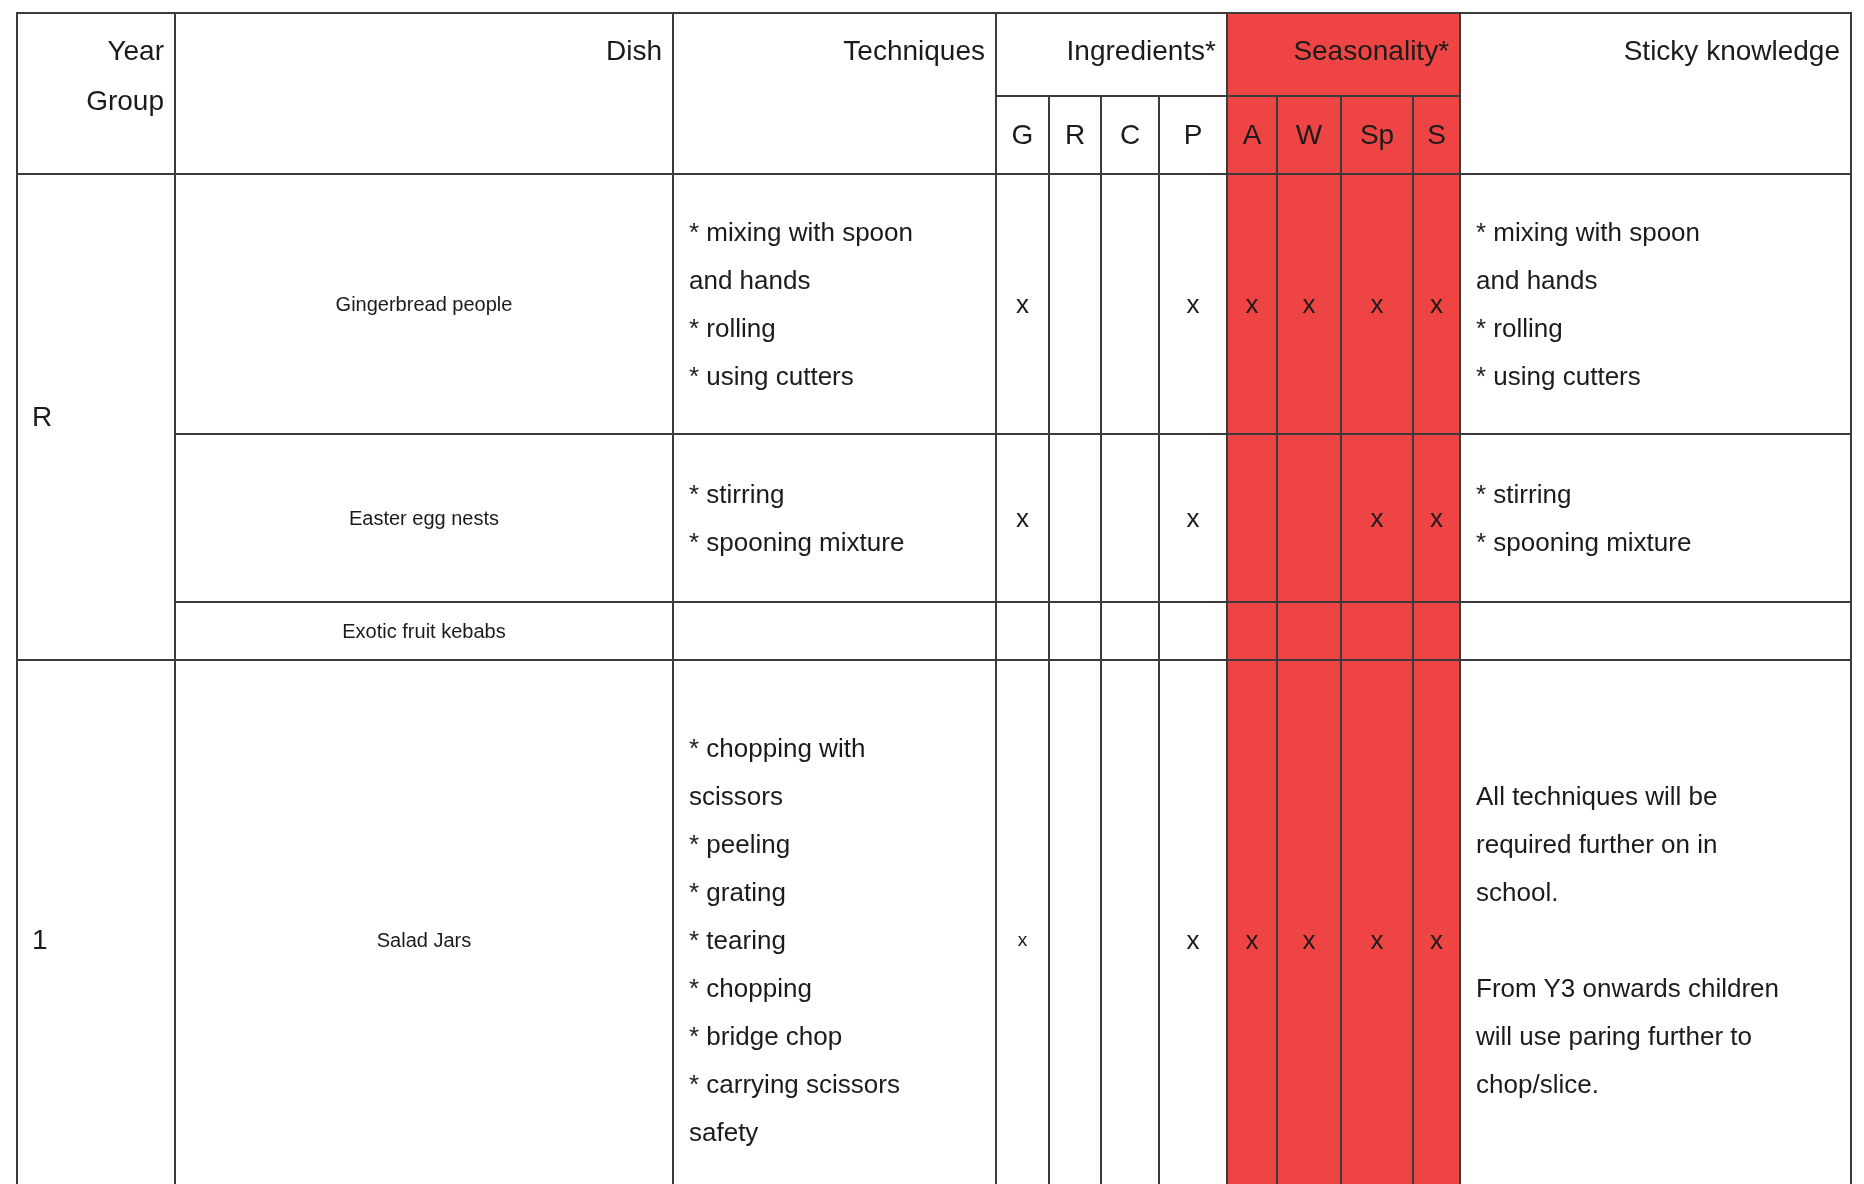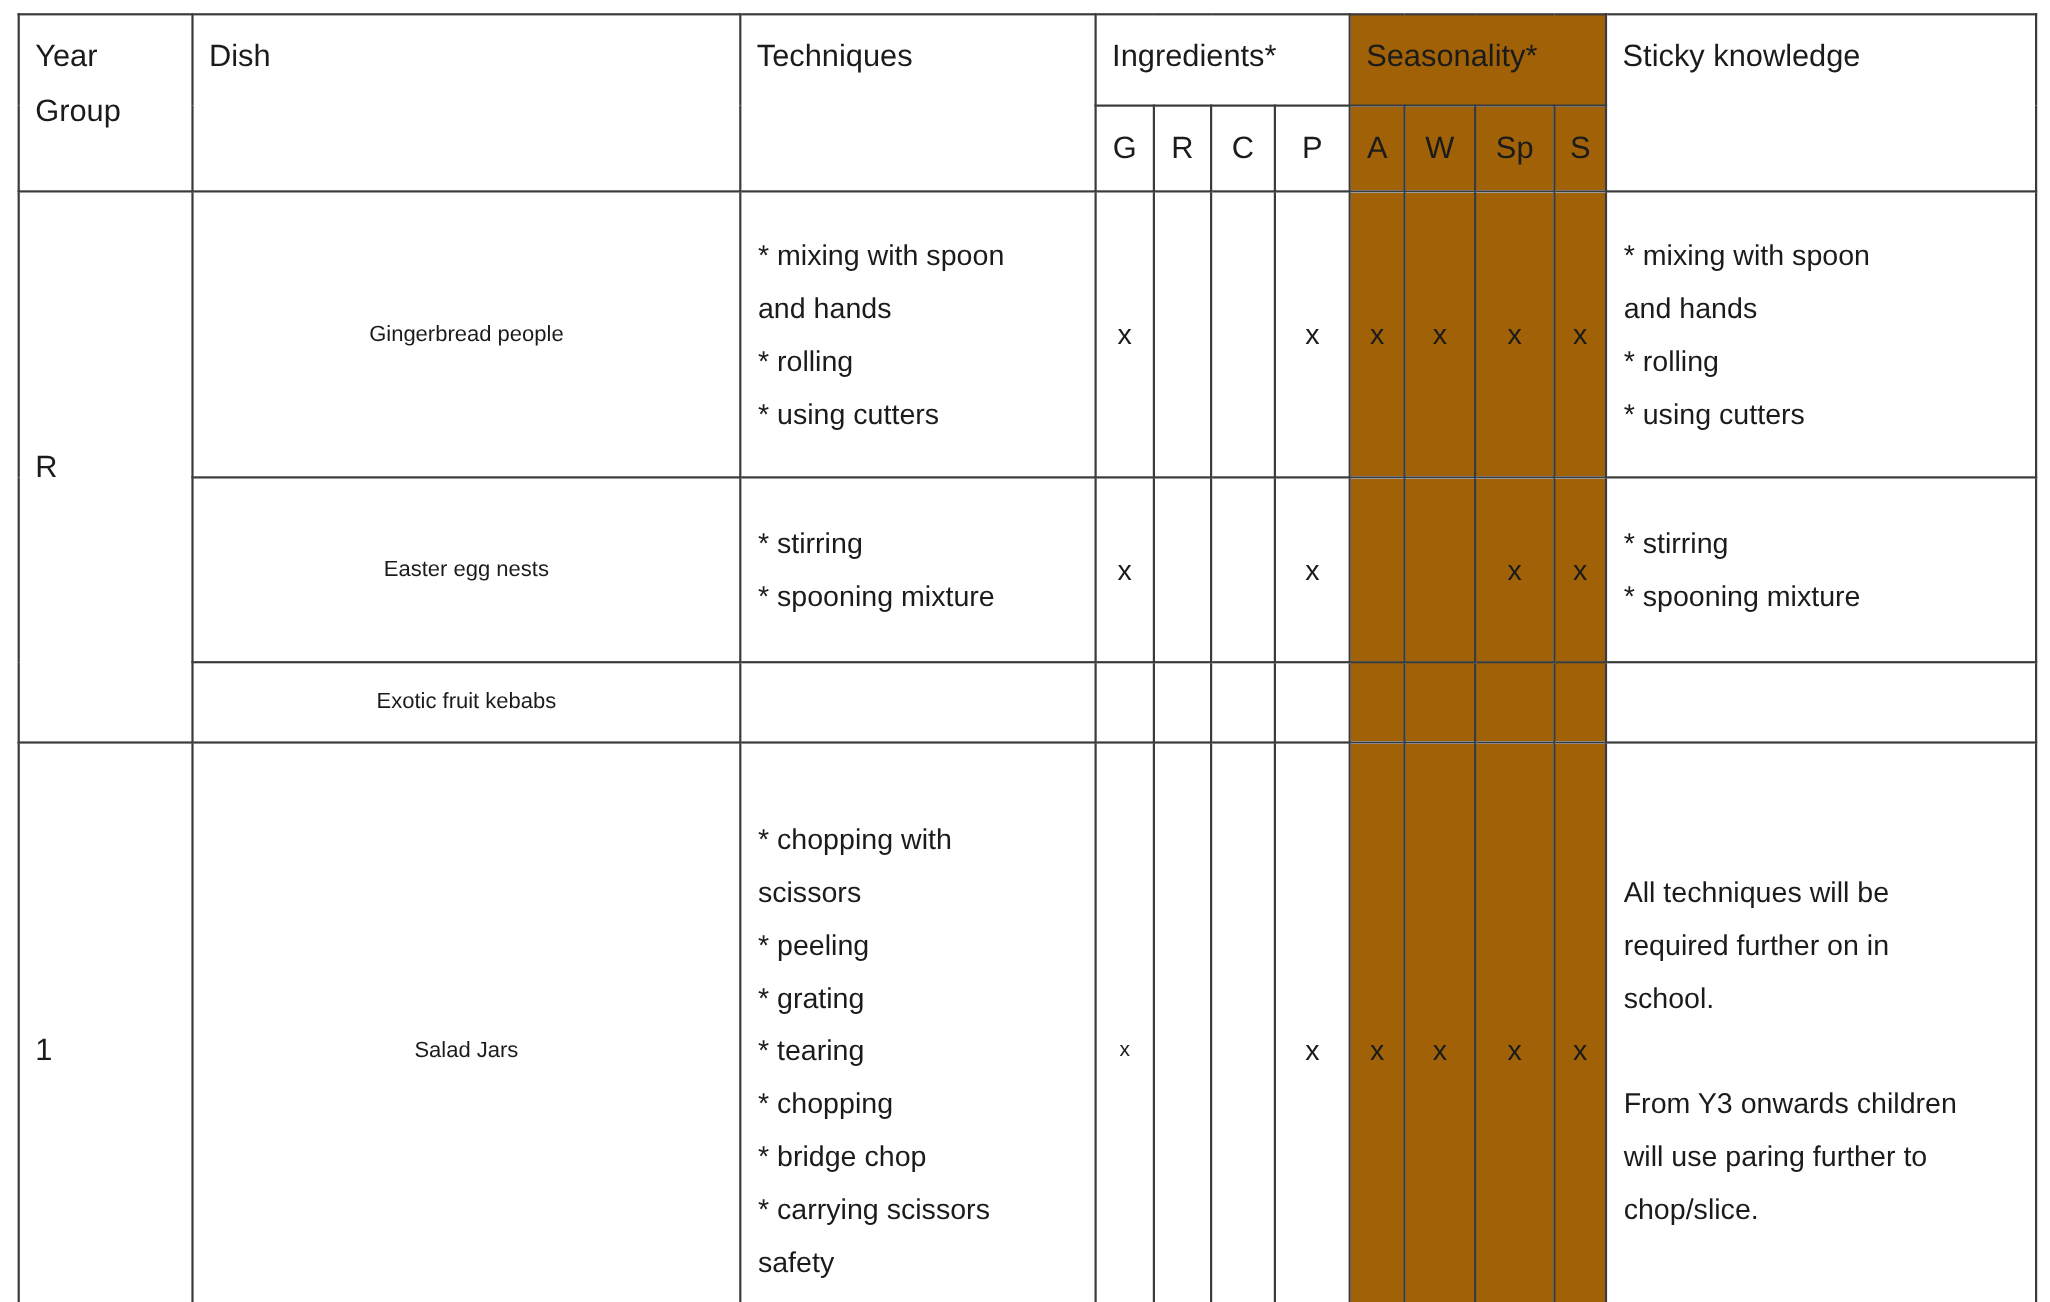--- a/index.html
+++ b/index.html
@@ -13,33 +13,33 @@
   }
   td,th{
     border:2px solid #3b3b3b;
     font-weight:400;overflow:hidden;
   }
   
   tr.h1{height:83px;}
   tr.h2{height:78px;}
   tr.r-ginger{height:260px;}
   tr.r-easter{height:168px;margin-left:38px;}
-  tr.r-exotic{height:73px;}
+  tr.r-exotic{height:58px;}
   tr.r-salad{height:560px;}
   
   tr.h1 th{
-    vertical-align:top;text-align:left;
+    vertical-align:top;text-align:right;
     padding:12px 10px 0 14px;font-size:28px;line-height:50px;
   }
   
   tr.h2 th{
     vertical-align:middle;text-align:center;
     font-size:28px;padding:0;
   }
-  .season{background:#a16207;}
+  .season{background:#ef4444;}
   
   td{vertical-align:middle;}
   td.txt{padding:8px 14px;font-size:20px;text-align:center;}
   td.lines{padding:25px 15px;font-size:26px;text-align:left;}
   td.lines .line{height:48px;line-height:48px;white-space:nowrap;}
   td.mark{text-align:center;font-size:26px;padding:0;}
   td.mark.small-x{font-size:19px;}
   td.yg{padding:8px 14px;font-size:28px;text-align:left;vertical-align:middle;}
 </style>
 </head>

